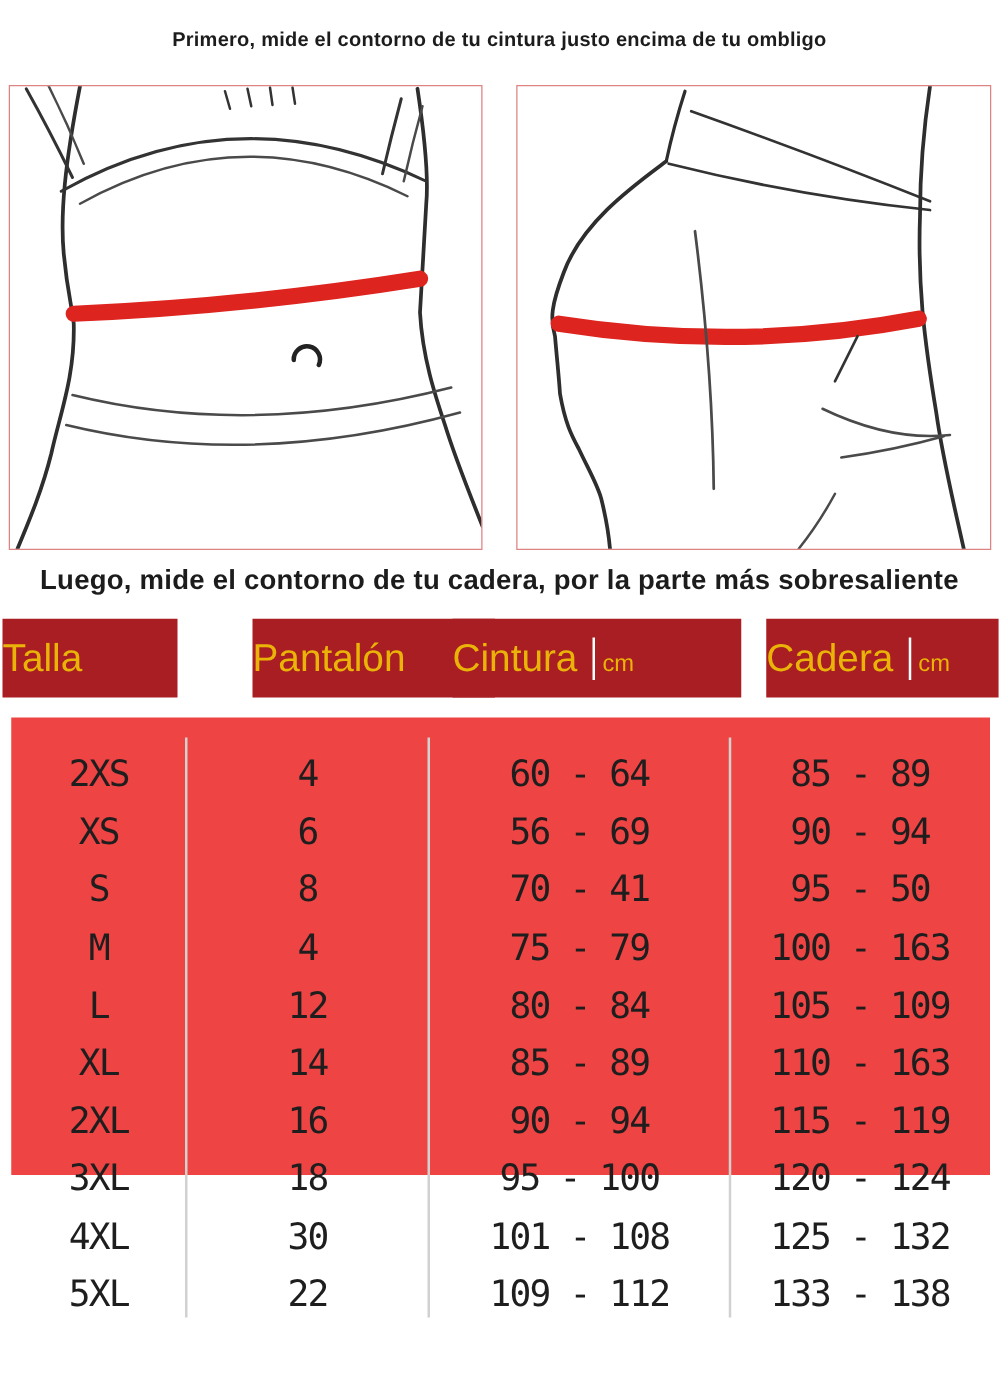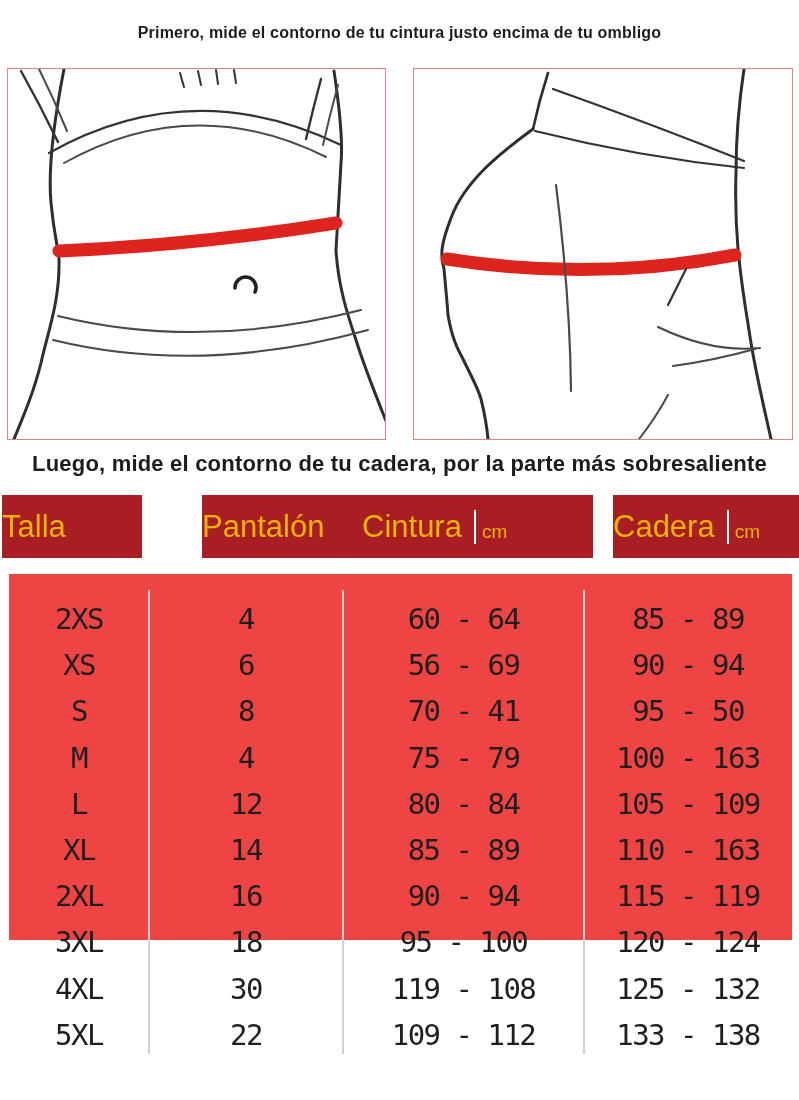--- a/index.html
+++ b/index.html
@@ -150,21 +150,21 @@
       </div>
       <div class="row">
         <span class="cell">3XL</span>
         <span class="cell">18</span>
         <span class="cell">95 - 100</span>
         <span class="cell">120 - 124</span>
       </div>
       <div class="row">
         <span class="cell">4XL</span>
         <span class="cell">30</span>
-        <span class="cell">119 - 108</span>
+        <span class="cell">101 - 108</span>
         <span class="cell">125 - 132</span>
       </div>
       <div class="row">
         <span class="cell">5XL</span>
         <span class="cell">22</span>
         <span class="cell">109 - 112</span>
         <span class="cell">133 - 138</span>
       </div>
 
     </div>

